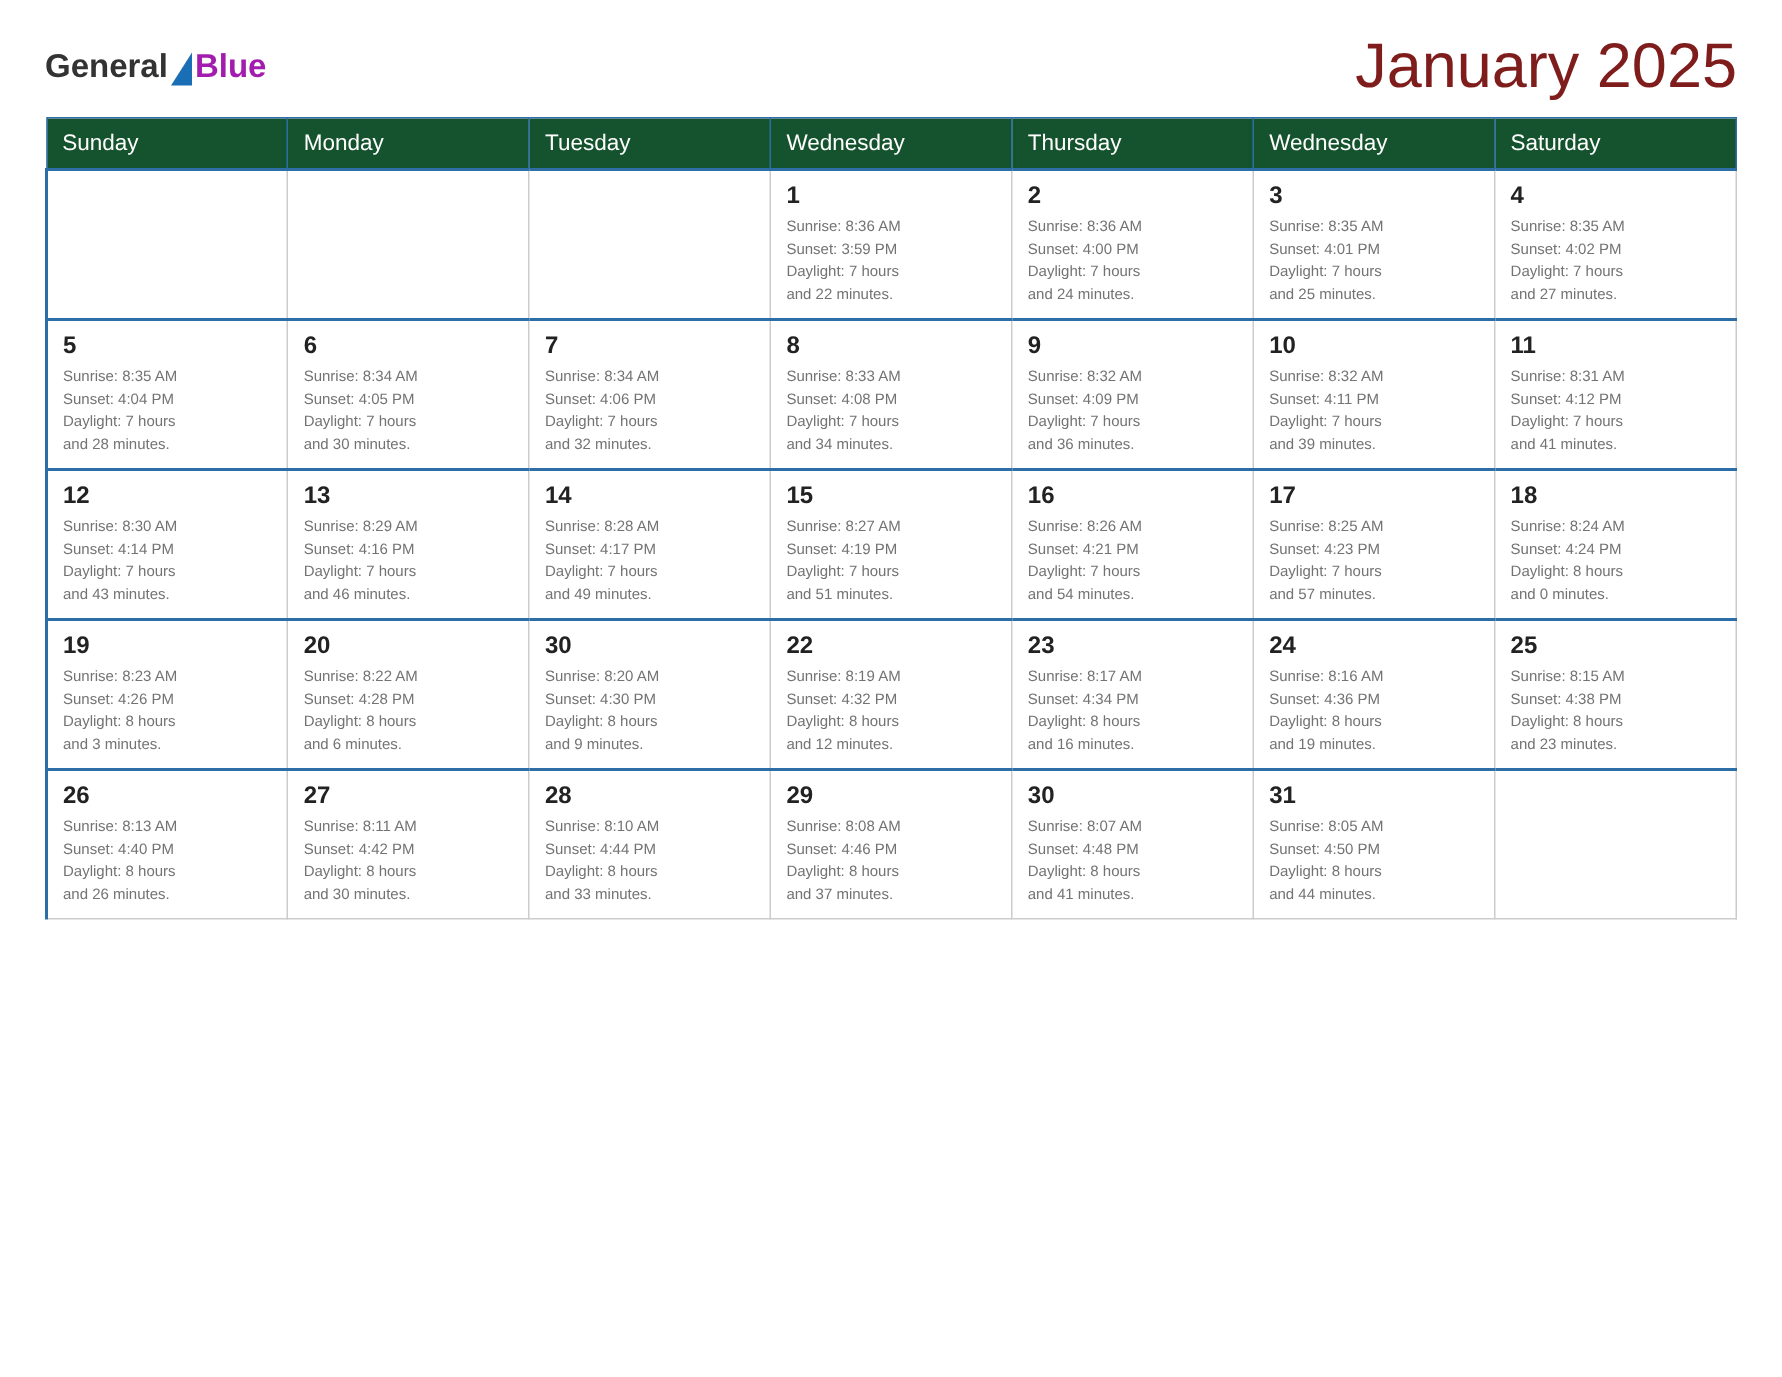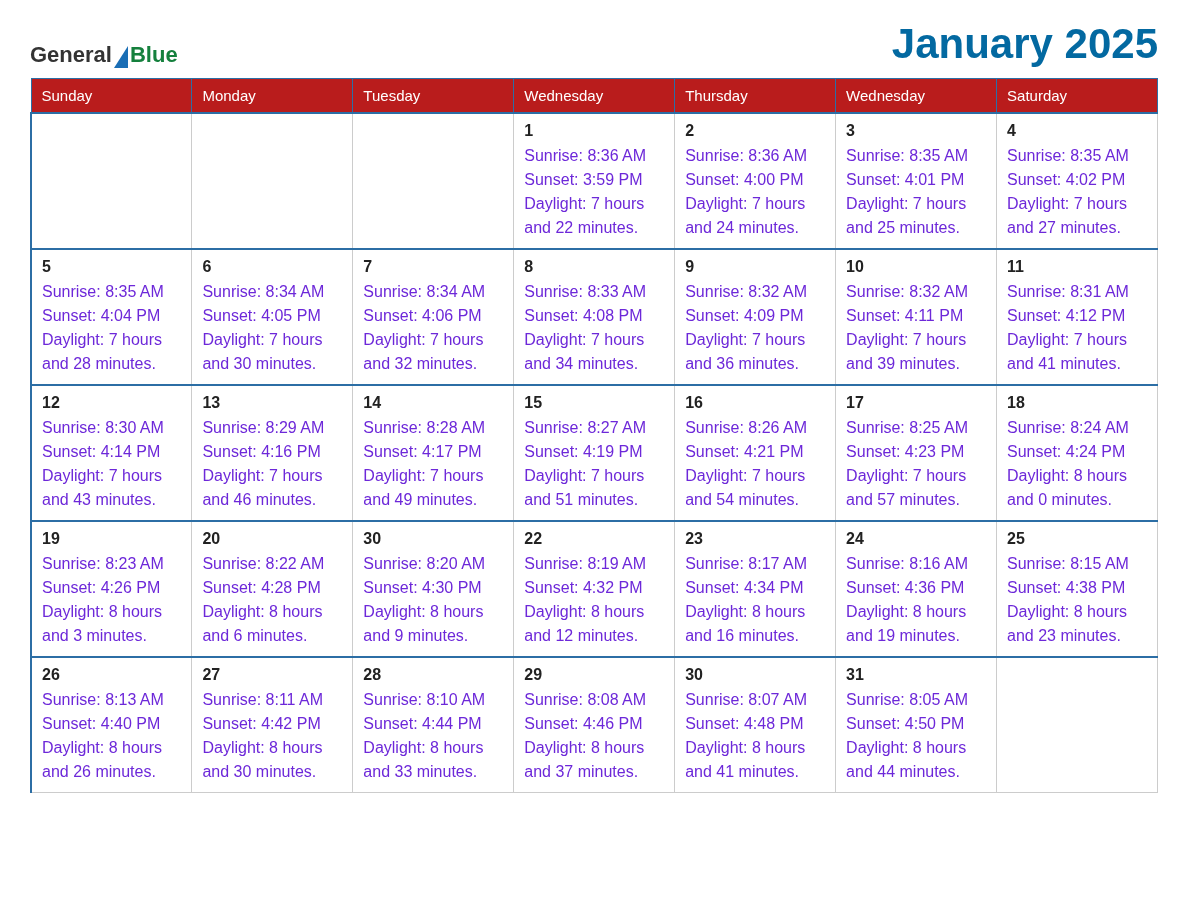--- a/index.html
+++ b/index.html
@@ -6,64 +6,64 @@
     body {
       font-family: Arial, sans-serif;
       background: #fff;
       padding: 20px 30px;
       width: 1188px;
       min-height: 918px;
     }
     .header {
       display: flex;
       justify-content: space-between;
-      align-items: flex-end;
+      align-items: center;
       margin-bottom: 0;
     }
     .logo {
       display: flex;
       align-items: center;
       font-size: 22px;
       font-weight: bold;
       color: #333;
     }
     .logo-general { color: #333; }
-    .logo-blue { color: #15803d; }
+    .logo-blue { color: #a21caf; }
     .logo-triangle {
       width: 0;
       height: 0;
       border-left: 14px solid transparent;
       border-right: 0px solid transparent;
       border-bottom: 22px solid #1a6eb5;
       display: inline-block;
       margin-left: 2px;
       margin-right: 2px;
       position: relative;
       top: 2px;
     }
     .title-block {
       text-align: right;
     }
     .month-title {
       font-size: 42px;
-      font-weight: bold;
-      color: #0369a1;
+      font-weight: normal;
+      color: #7f1d1d;
     }
     .location {
       font-size: 20px;
       color: #444;
       margin-top: 4px;
     }
     .calendar {
       width: 100%;
       border-collapse: collapse;
       margin-top: 10px;
     }
     .calendar th {
-      background-color: #b91c1c;
+      background-color: #14532d;
       color: #fff;
       font-size: 15px;
       font-weight: normal;
       padding: 8px 10px;
       text-align: left;
       border: 1px solid #2c6ea5;
     }
     .calendar td {
       border: 1px solid #ccc;
       vertical-align: top;
@@ -74,22 +74,22 @@
       color: #333;
     }
     .day-number {
       font-size: 16px;
       font-weight: bold;
       color: #222;
       display: block;
       margin-bottom: 4px;
     }
     .day-info {
-      font-size: 16px;
-      color: #6d28d9;
+      font-size: 10px;
+      color: #737373;
       line-height: 1.5;
     }
     .empty-cell {
       background: #fff;
     }
     .calendar tr td:first-child {
       border-left: 2px solid #2c6ea5;
     }
     .calendar tbody tr:first-child td {
       border-top: 2px solid #2c6ea5;

